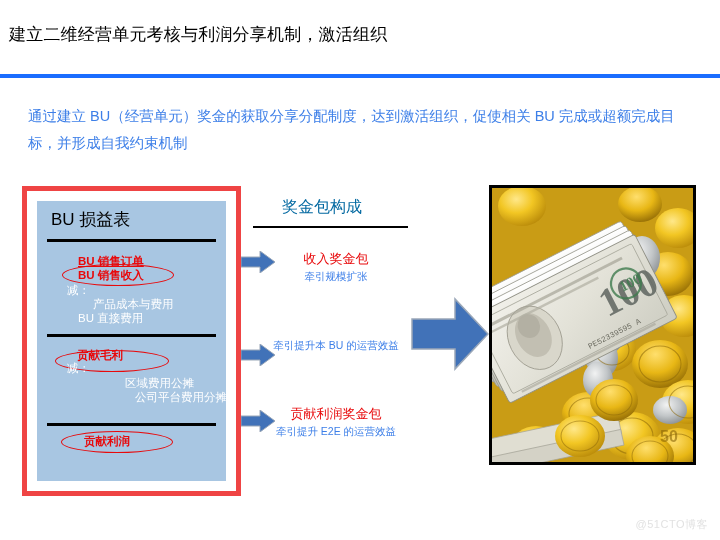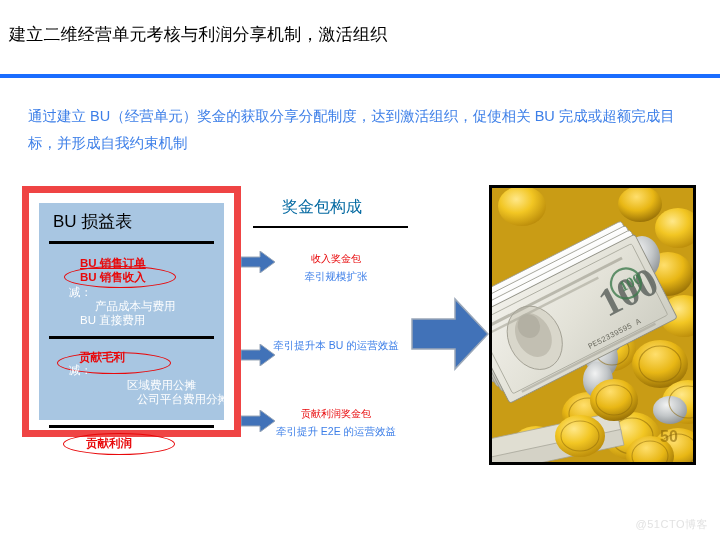--- a/index.html
+++ b/index.html
@@ -46,22 +46,22 @@
     line-height: 27px;
     color: #3d7fe8;
   }
 
   
   .panel-frame {
     position: absolute;
     left: 22px;
     top: 186px;
     width: 219px;
-    height: 251px;
-    border: 7px solid #ef4444;
+    height: 310px;
+    border: 5px solid #ef4444;
     background: #ffffff;
     box-sizing: border-box;
   }
   .panel-inner {
     position: absolute;
     left: 10px;
     top: 10px;
     right: 10px;
     bottom: 10px;
     background: #a8c6e2;
@@ -142,21 +142,21 @@
     height: 2px;
     background: #000000;
   }
   .pack {
     position: absolute;
     text-align: center;
     width: 166px;
   }
   .pack .pack-title {
     color: #e8090b;
-    font-size: 10px;
+    font-size: 13px;
     line-height: 19px;
     white-space: nowrap;
   }
   .pack .pack-sub {
     color: #3d7fe8;
     font-size: 10.5px;
     line-height: 13px;
     margin-top: 2px;
   }
 

